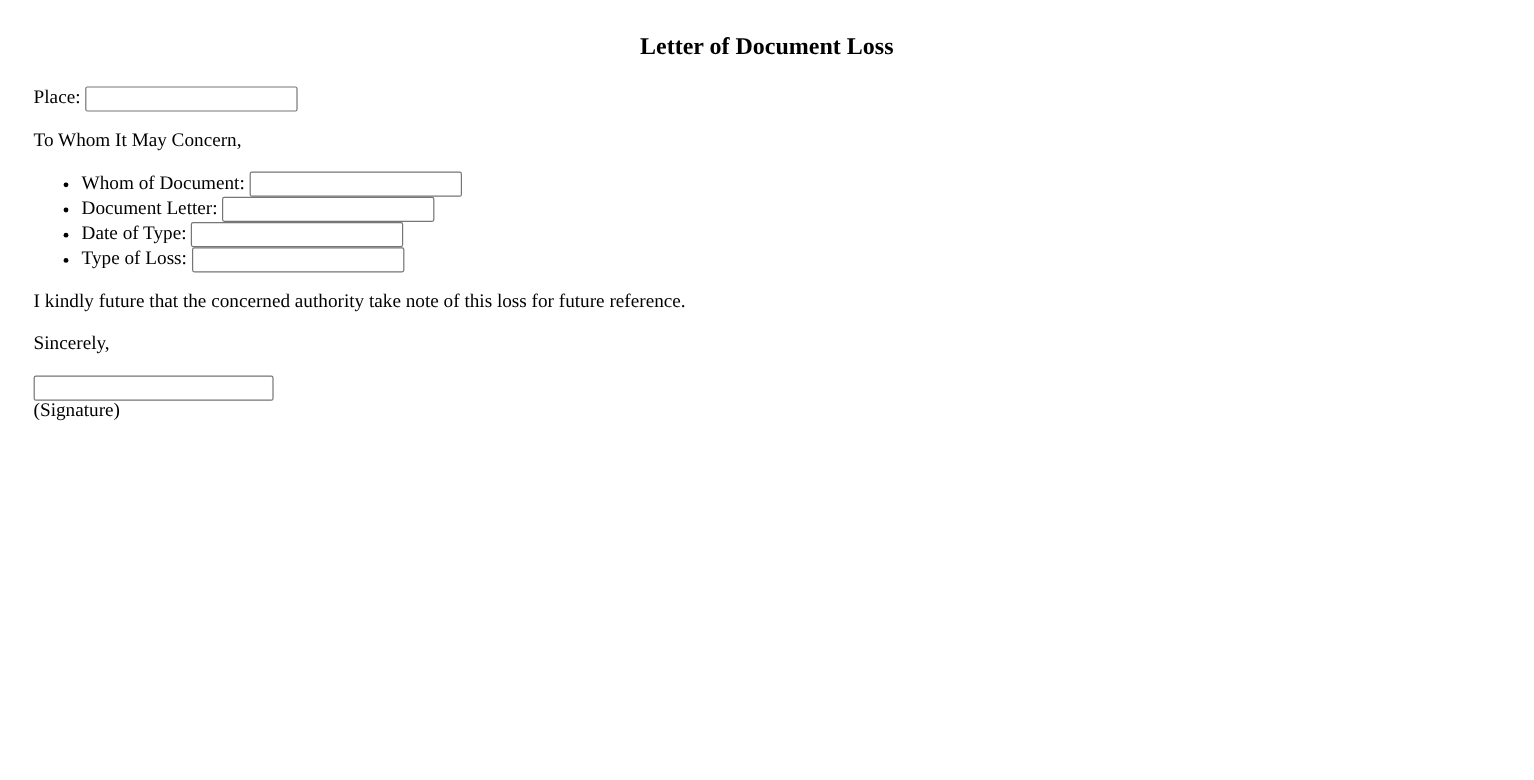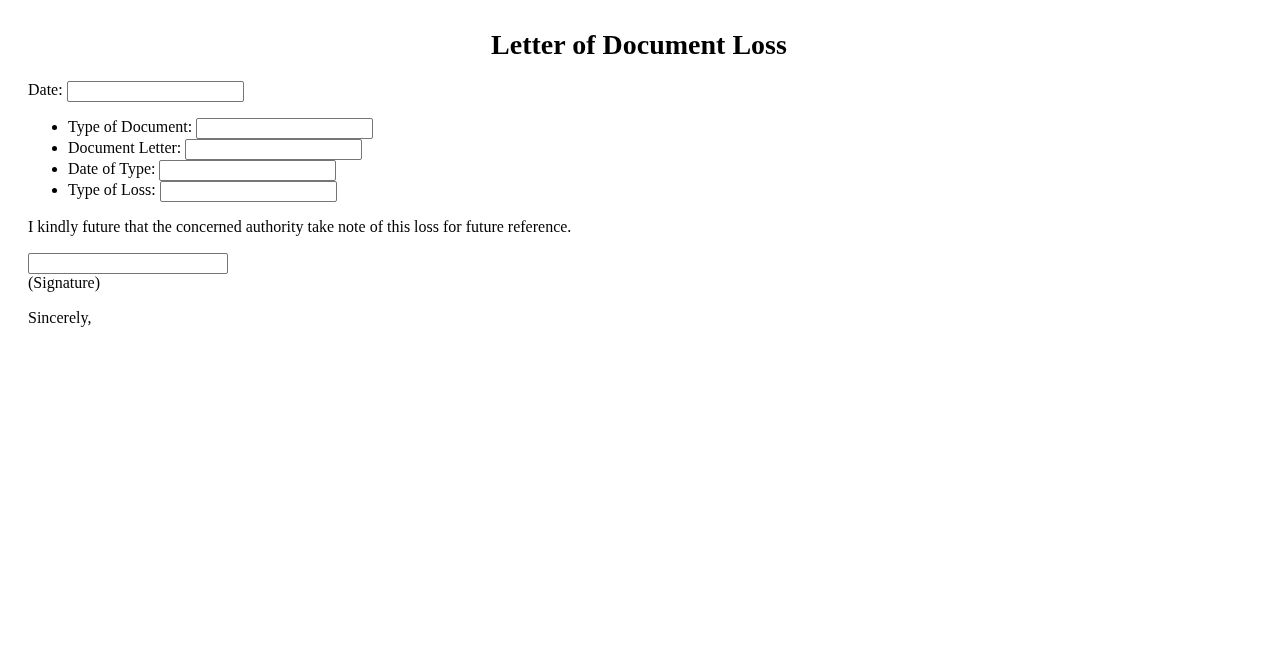--- a/index.html
+++ b/index.html
@@ -15,21 +15,21 @@
   }
   .page {
     width: 1278px;
     height: 650px;
     box-sizing: border-box;
     padding: 8px 28px;
     overflow: hidden;
     background: #ffffff;
   }
   h1.letter-title {
-    font-size: 28px;
+    font-size: 20px;
     font-weight: bold;
     text-align: center;
     margin: 20px 0 20px 0;
     font-family: "Liberation Serif", serif;
   }
   p {
     margin: 16px 0;
   }
   input[type="text"] {
     font-family: "Liberation Sans", sans-serif;
@@ -71,31 +71,32 @@
   .w-signature { width: 200px; }
   .circumstance-textarea { width: 534px; height: 62px; }
 </style>
 </head>
 <body>
 
 <div class="page">
 
   <h1 class="letter-title">Letter of Document Loss</h1>
 
-  <p><span>Date: </span><input type="text" class="w-date" value="" style=""></p>
+  <p><span>Place: </span><input type="text" class="w-date" value="" style=""></p>
 
+  <p>To Whom It May Concern,</p>
 
 
   <ul class="details-list">
-    <li><span>Type of Document: </span><input type="text" class="w-detail" value="" style=""></li>
+    <li><span>Whom of Document: </span><input type="text" class="w-detail" value="" style=""></li>
     <li><span>Document Letter: </span><input type="text" class="w-detail" value="" style=""></li>
     <li><span>Date of Type: </span><input type="text" class="w-detail" value="" style=""></li>
     <li><span>Type of Loss: </span><input type="text" class="w-detail" value="" style=""></li>
   </ul>
 
 
   <p>I kindly future that the concerned authority take note of this loss for future reference.</p>
 
+  <p>Sincerely,</p>
+
   <p><input type="text" class="w-signature" value="" style=""><br><span>(Signature)</span></p>
-
-  <p>Sincerely,</p>
 
 </div>
 
 </body></html>

